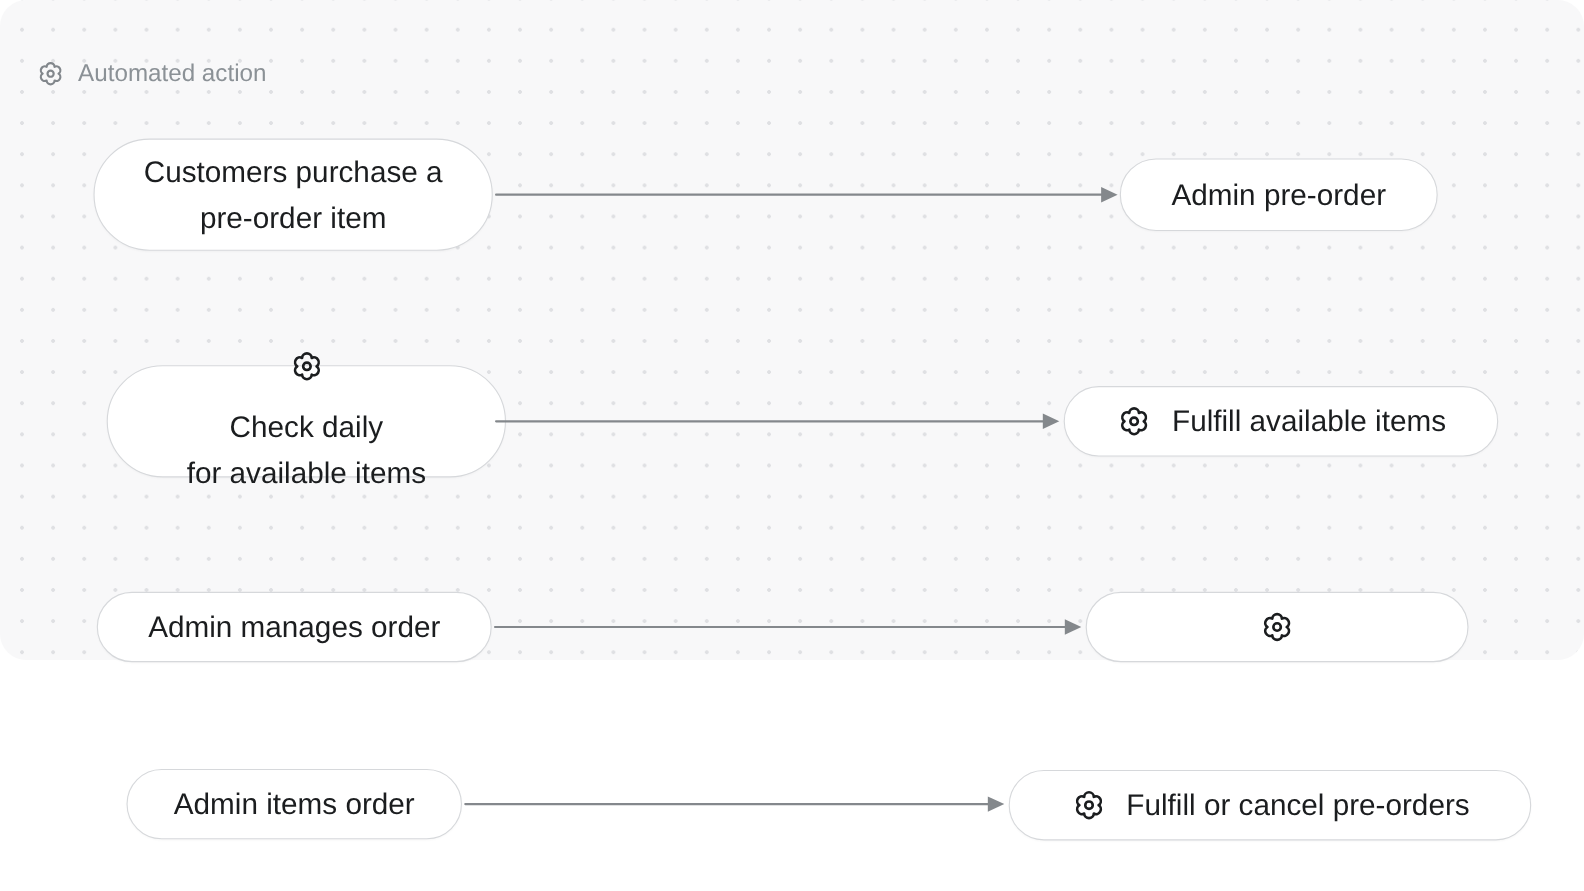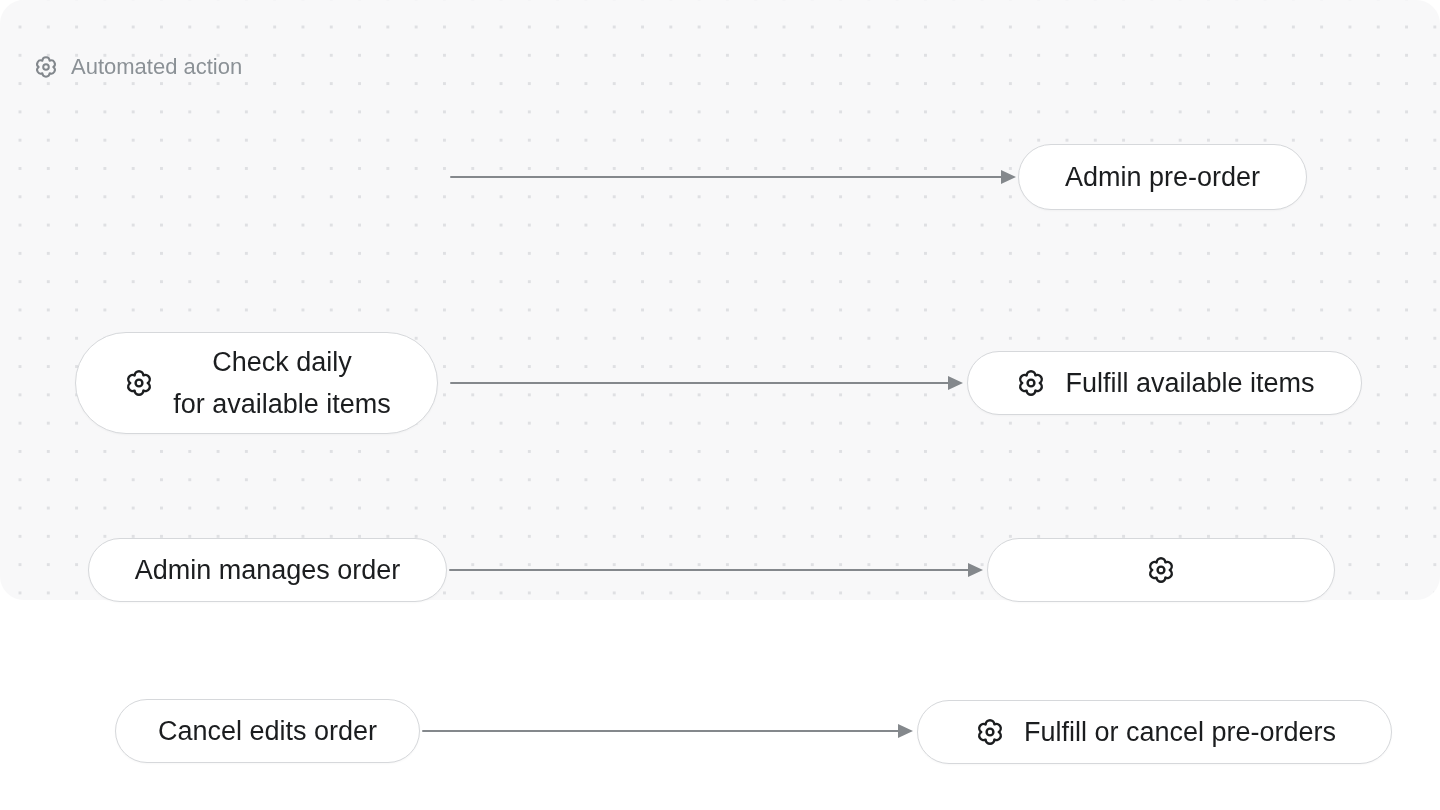--- a/index.html
+++ b/index.html
@@ -69,29 +69,33 @@
 
 <div class="canvas">
 
   <div class="legend">
     <svg class="gear">
         <use href="#gear"></use>
       </svg>
     <span>Automated action</span>
   </div>
 
+  <div class="node" style="left:85px; top:126px; width:363px; height:102px;">
+    <span class="node-text">Customers purchase a
+pre-order item</span>
+  </div>
   <div class="arrow" style="left:450px; top:177px; width:566px;">
     <div class="shaft"></div>
     <div class="head"></div>
   </div>
   <div class="node" style="left:1018px; top:144px; width:289px; height:66px;">
     <span class="node-text">Admin pre-order</span>
   </div>
 
-  <div class="node" style="left:75px; top:332px; width:363px; height:102px;">
+  <div class="node" style="left:97px; top:332px; width:363px; height:102px;flex-direction:column;">
     <svg class="gear">
         <use href="#gear"></use>
       </svg>
     <span class="node-text">Check daily
 for available items</span>
   </div>
   <div class="arrow" style="left:450px; top:383px; width:513px;">
     <div class="shaft"></div>
     <div class="head"></div>
   </div>
@@ -109,21 +113,21 @@
     <div class="shaft"></div>
     <div class="head"></div>
   </div>
   <div class="node" style="left:987px; top:538px; width:348px; height:64px;">
     <svg class="gear">
         <use href="#gear"></use>
       </svg>
   </div>
 
   <div class="node" style="left:115px; top:699px; width:305px; height:64px;">
-    <span class="node-text">Cancel edits order</span>
+    <span class="node-text">Admin items order</span>
   </div>
   <div class="arrow" style="left:422px; top:731px; width:491px;">
     <div class="shaft"></div>
     <div class="head"></div>
   </div>
   <div class="node" style="left:917px; top:700px; width:475px; height:64px;">
     <svg class="gear">
         <use href="#gear"></use>
       </svg>
     <span class="node-text">Fulfill or cancel pre-orders</span>

